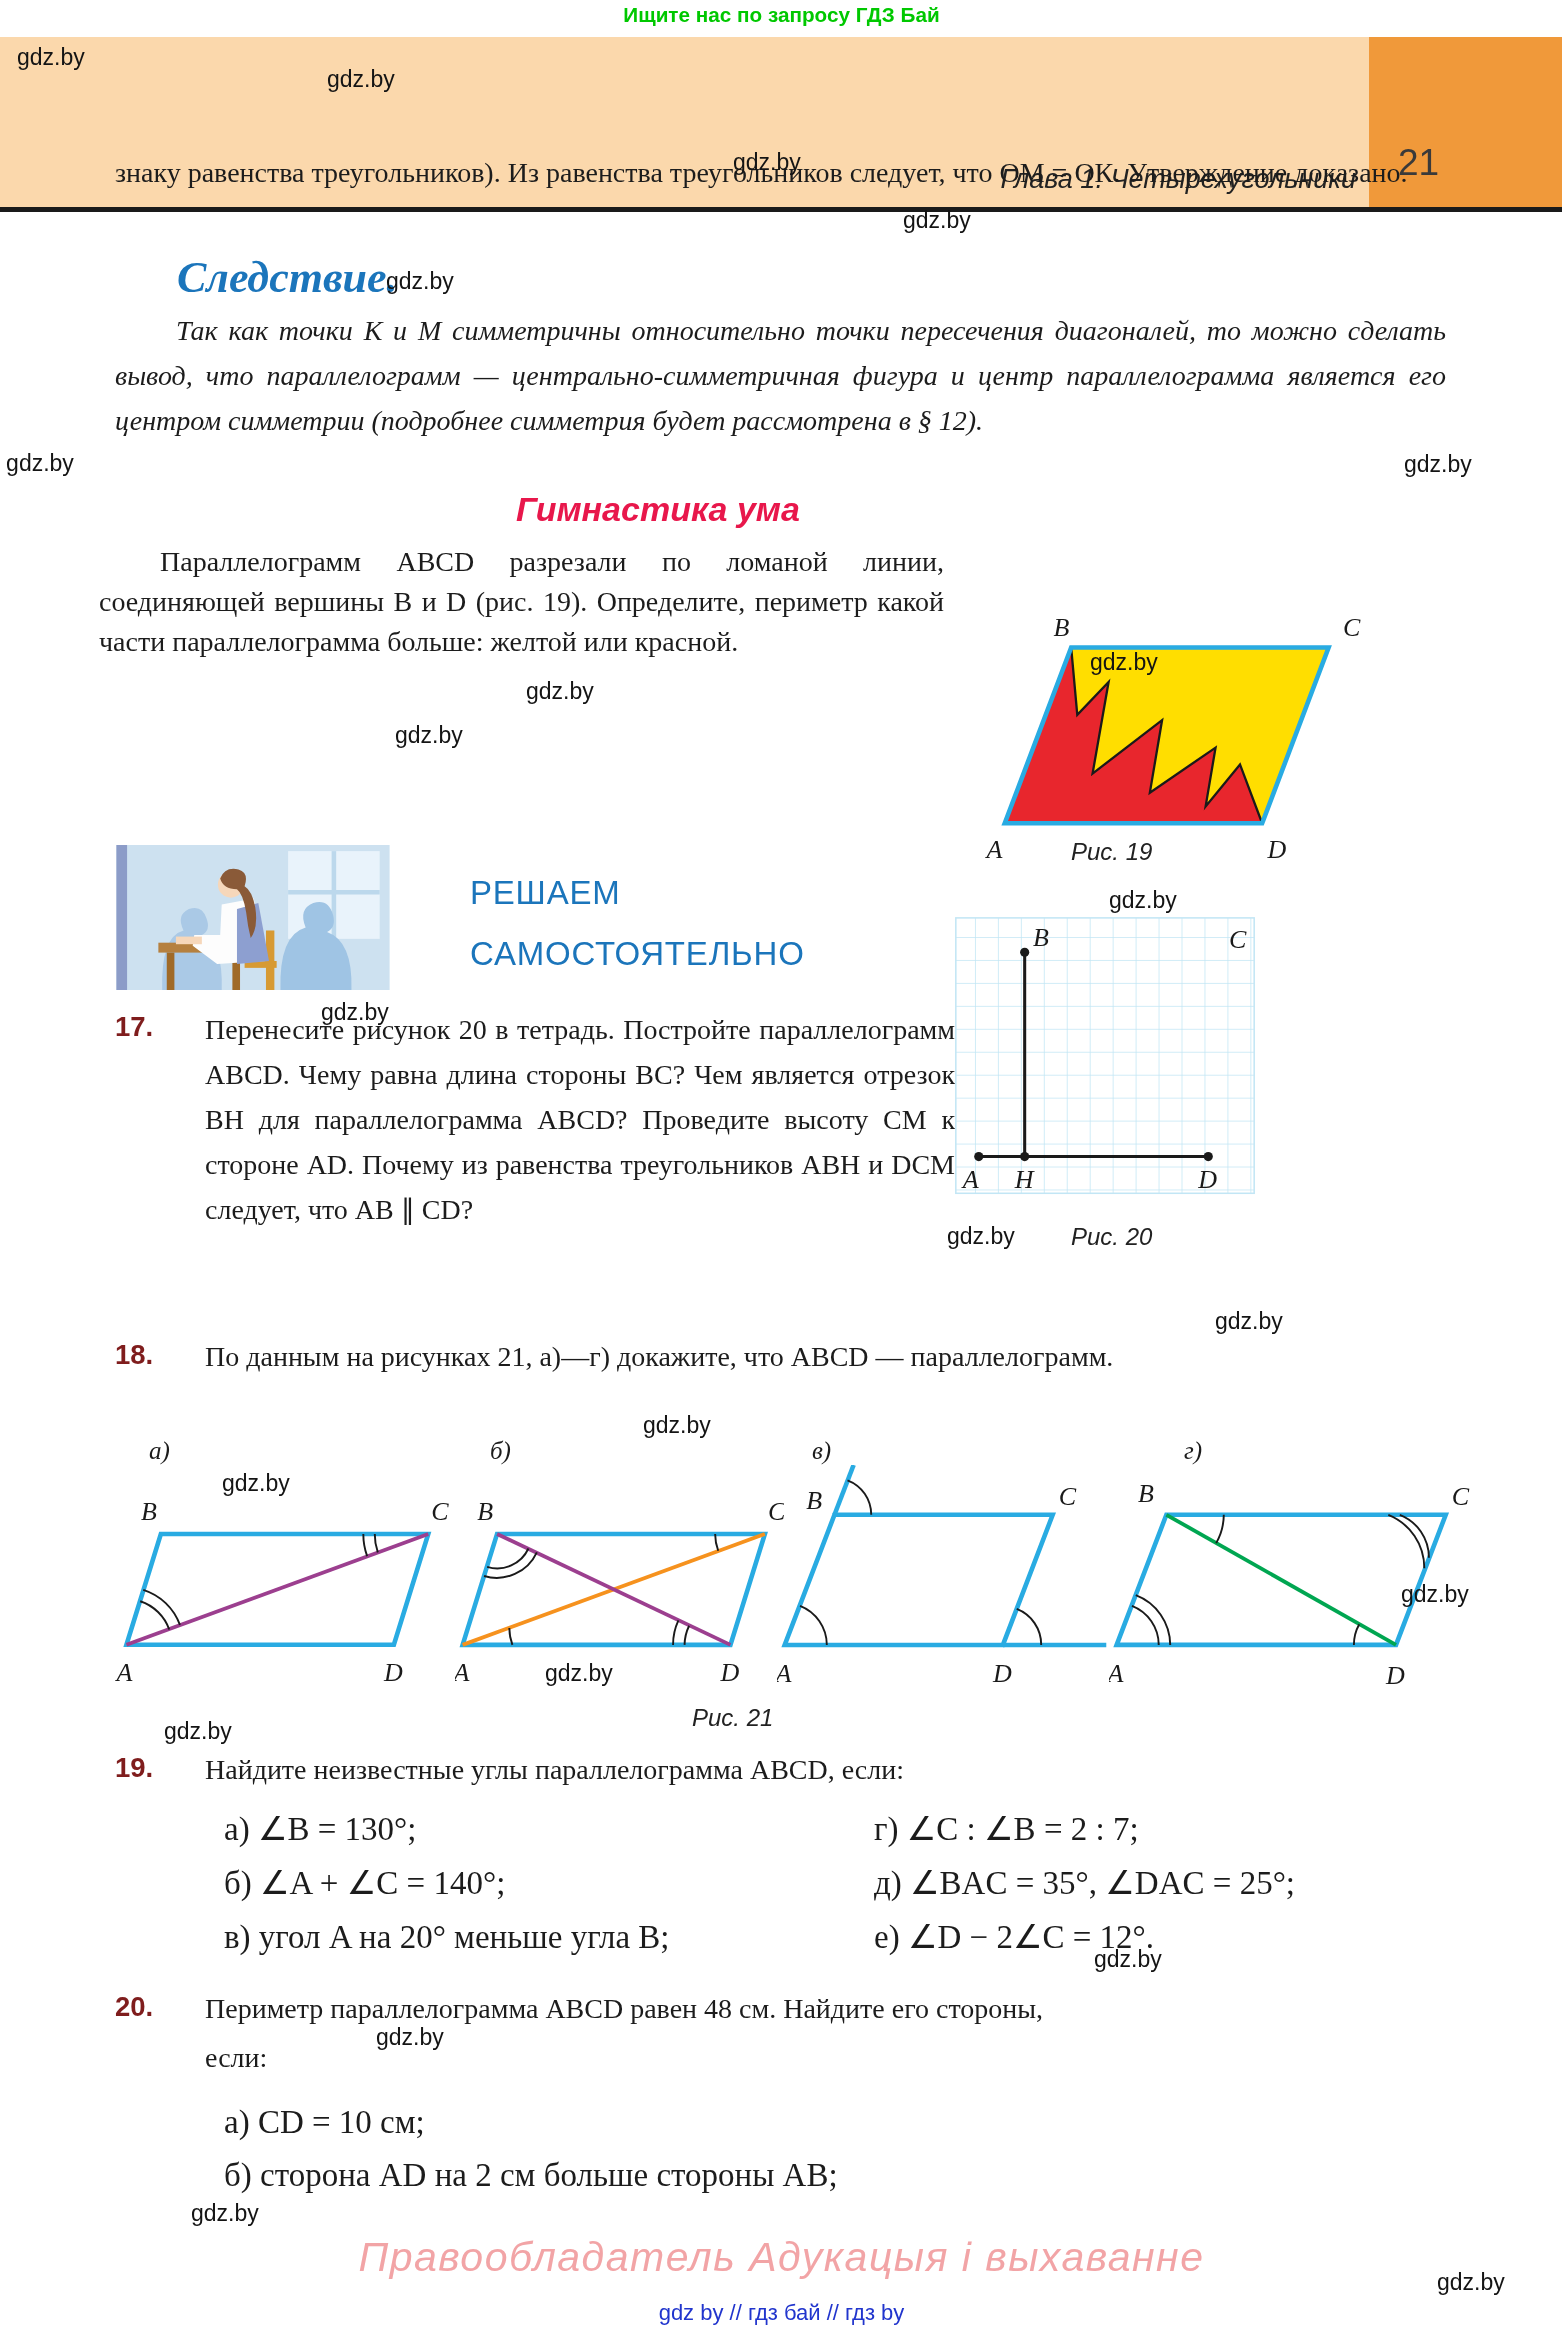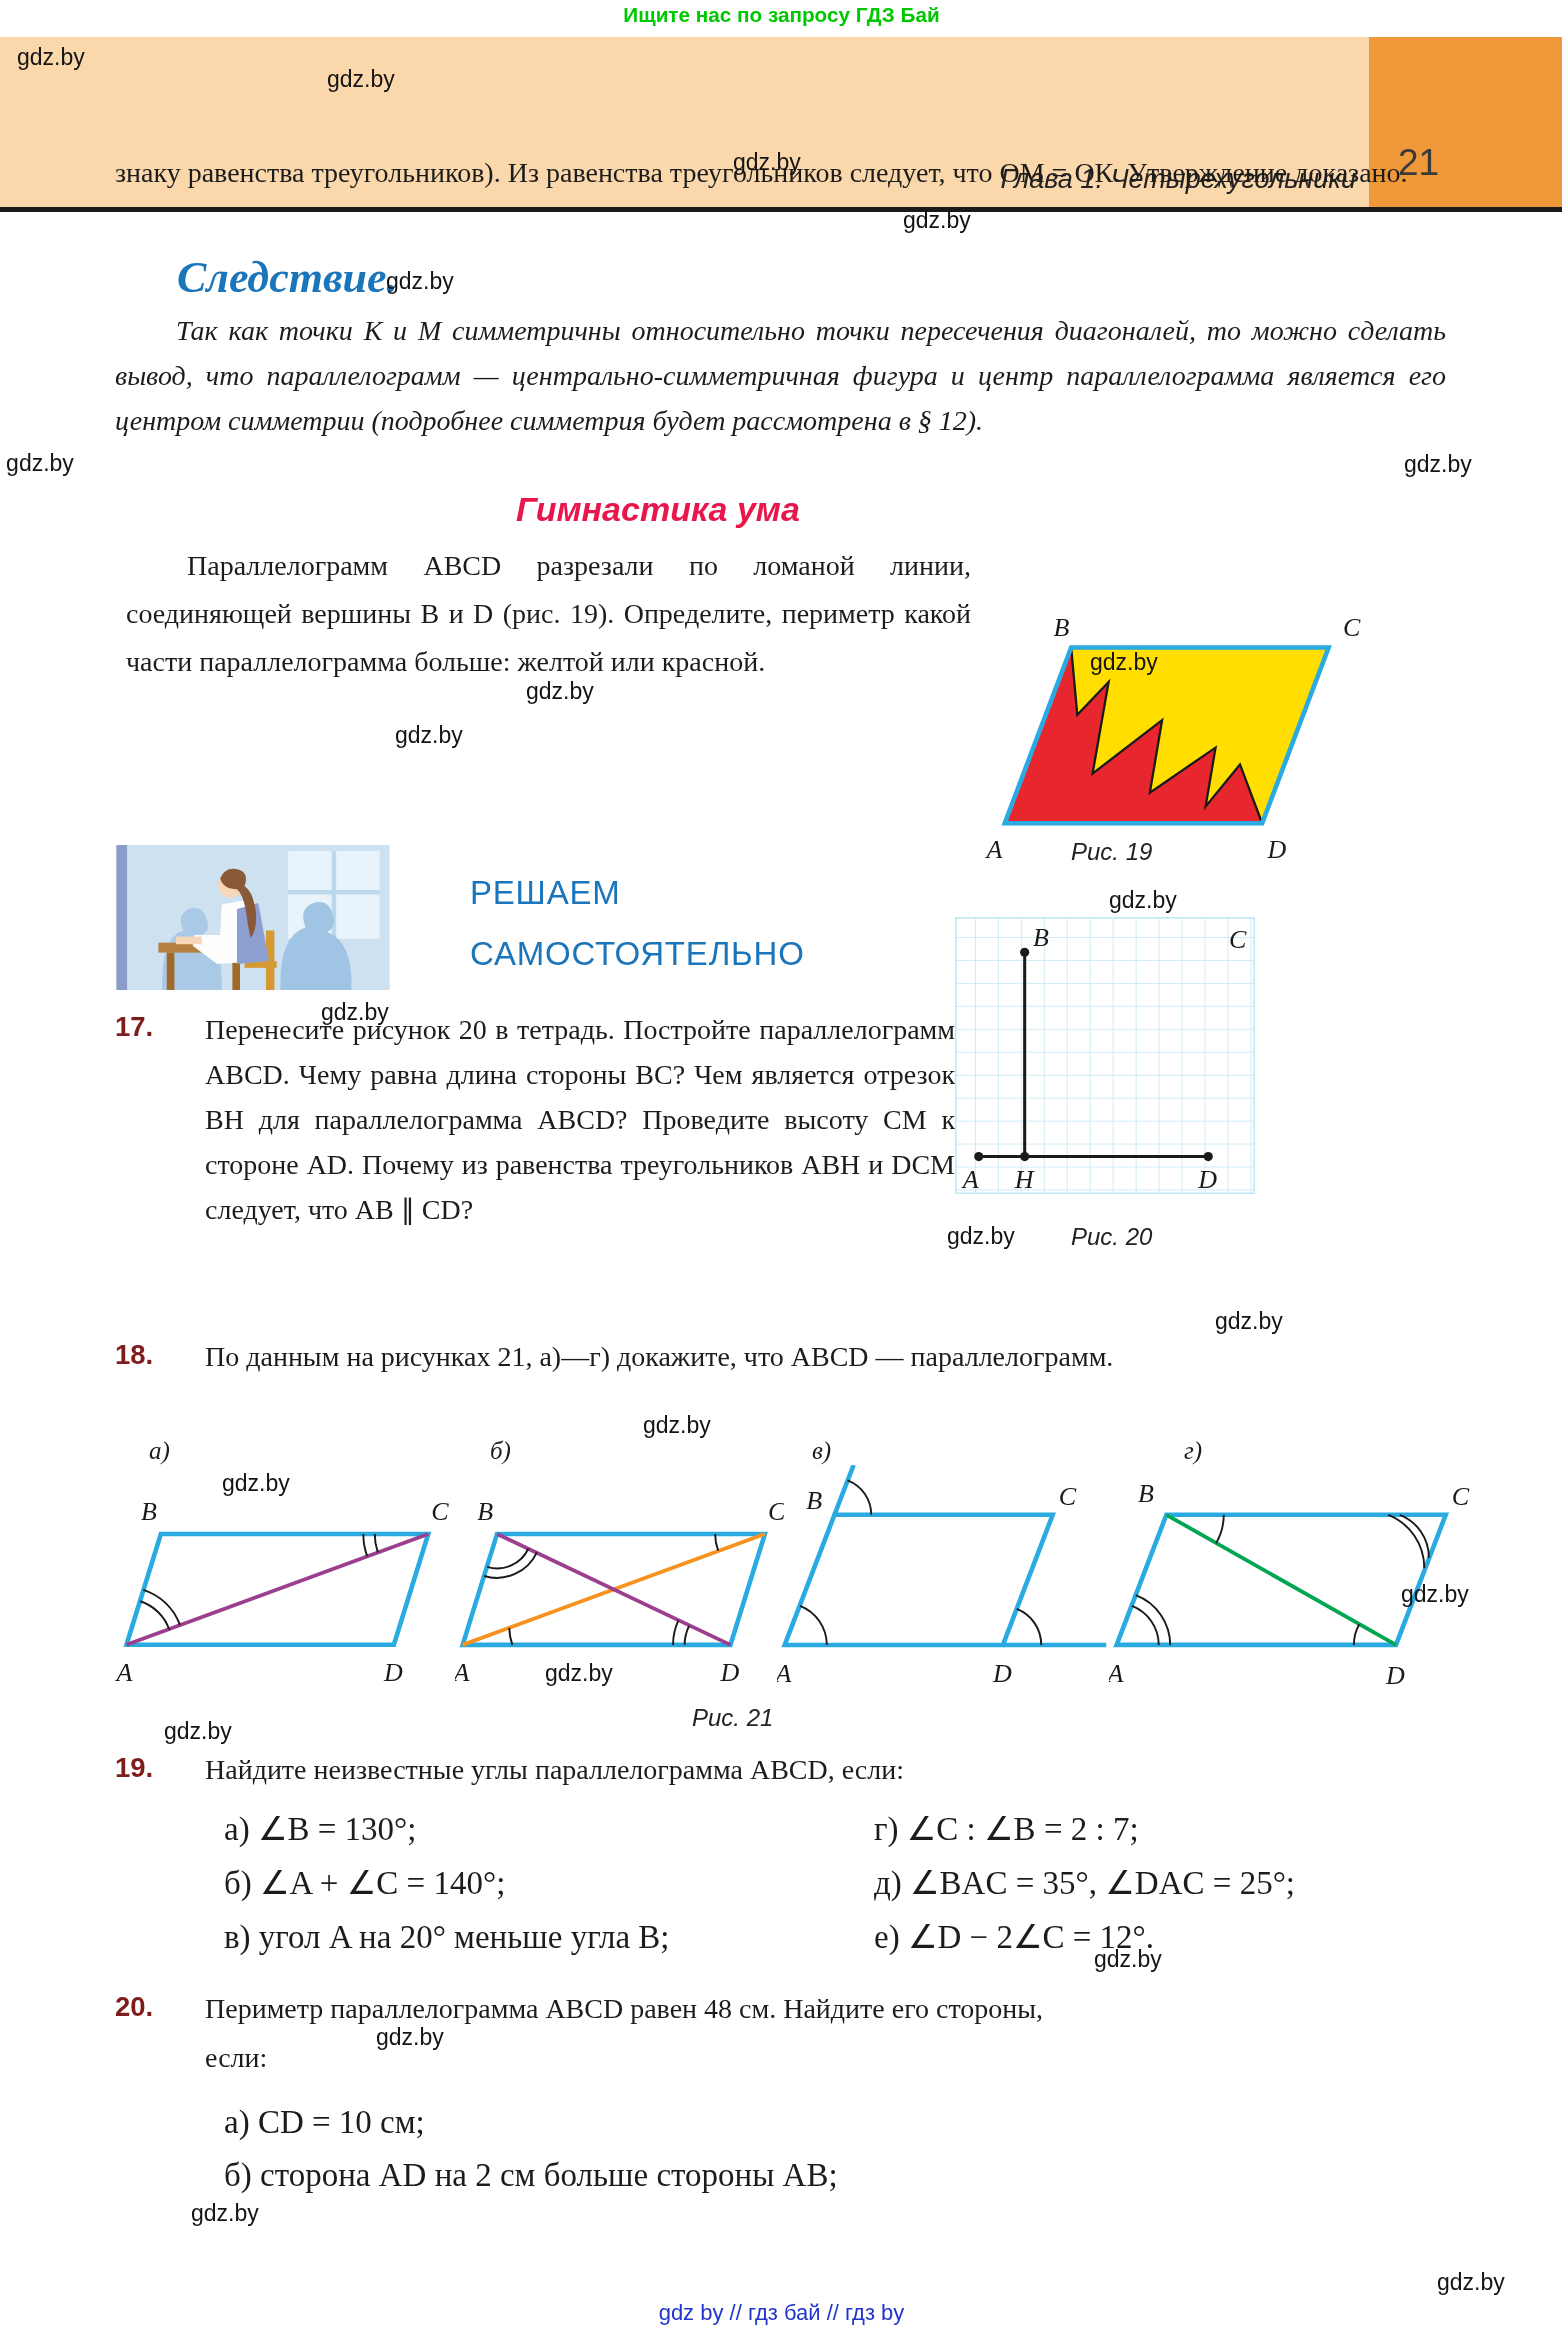--- a/index.html
+++ b/index.html
@@ -40,21 +40,21 @@
   <div class="abs pagenum">21</div>
   <div class="abs chapter">Глава 1. Четырехугольники</div>
   <div class="abs rule"></div>
 
   <div class="abs body-text" style="left:115px;top:150px;width:1331px;">знаку равенства треугольников). Из равенства треугольников следует, что ОМ = ОК. Утверждение доказано.</div>
 
   <div class="abs heading-blue" style="left:177px;top:252px;color:#1b75bb;">Следствие.</div>
   <div class="abs body-text" style="left:115px;top:308px;width:1331px;font-style:italic;text-indent:61px;">Так как точки К и М симметричны относительно точки пересечения диагоналей, то можно сделать вывод, что параллелограмм — центрально-симметричная фигура и центр параллелограмма является его центром симметрии (подробнее симметрия будет рассмотрена в § 12).</div>
 
   <div class="abs heading-red" style="left:398px;top:490px;width:520px;text-align:center;color:#e8174b;">Гимнастика ума</div>
-  <div class="abs body-text" style="left:126px;top:542px;width:845px;line-height:48px;text-indent:61px;">Параллелограмм ABCD разрезали по ломаной линии, соединяющей вершины B и D (рис. 19). Определите, периметр какой части параллелограмма больше: желтой или красной.</div>
+  <div class="abs body-text" style="left:99px;top:542px;width:845px;line-height:40px;text-indent:61px;">Параллелограмм ABCD разрезали по ломаной линии, соединяющей вершины B и D (рис. 19). Определите, периметр какой части параллелограмма больше: желтой или красной.</div>
 
   <svg class="abs" style="left:972px;top:604px;" width="536" height="275" viewBox="0 0 700 360">
     <polygon points="42,287 129,57 137,145 178,102 157,222 248,152 232,247 318,188 305,265 350,210 379,287" fill="#e8262d"></polygon>
     <polygon points="129,57 466,57 379,287 350,210 305,265 318,188 232,247 248,152 157,222 178,102 137,145" fill="#ffde00"></polygon>
     <path d="M129,57 L137,145 L178,102 L157,222 L248,152 L232,247 L318,188 L305,265 L350,210 L379,287" fill="none" stroke="#1a1a1a" stroke-width="3"></path>
     <polygon points="42,287 129,57 466,57 379,287" fill="none" stroke="#29abe2" stroke-width="6"></polygon>
     <text x="106" y="42">B</text>
     <text x="485" y="42">C</text>
     <text x="18" y="332">A</text>
     <text x="386" y="332">D</text>
@@ -184,20 +184,21 @@
   <div class="abs item" style="left:868px;top:1802px;">г) ∠C : ∠B = 2 : 7;</div>
   <div class="abs item" style="left:868px;top:1856px;text-align:right;">д) ∠BAC = 35°, ∠DAC = 25°;</div>
   <div class="abs item" style="left:868px;top:1910px;">е) ∠D − 2∠C = 12°.</div>
 
   <div class="abs pnum" style="left:115px;top:1991px;">20.</div>
   <div class="abs body-text" style="left:205px;top:1986px;width:1243px;text-align:left;">Периметр параллелограмма ABCD равен 48 см. Найдите его стороны,</div>
   <div class="abs body-text" style="left:205px;top:2035px;text-align:right;">если:</div>
   <div class="abs item" style="left:218px;top:2095px;">а) CD = 10 см;</div>
   <div class="abs item" style="left:218px;top:2148px;">б) сторона AD на 2 см больше стороны AB;</div>
 
+  <div class="abs footer-pink" style="top:2234px;color:#f2a4a6;">Правообладатель Адукацыя і выхаванне</div>
   <div class="abs footer-links" style="top:2300px;color:#2135cd;">gdz by // гдз бай // гдз by</div>
 
 <span class="wm" style="left: 17px; top: 44px;">gdz.by</span>
     <span class="wm" style="left: 327px; top: 66px;">gdz.by</span>
     <span class="wm" style="left: 733px; top: 149px;">gdz.by</span>
     <span class="wm" style="left: 903px; top: 207px;">gdz.by</span>
     <span class="wm" style="left: 386px; top: 268px;">gdz.by</span>
     <span class="wm" style="left: 6.1px; top: 450px;">gdz.by</span>
     <span class="wm" style="left: 1404px; top: 451px;">gdz.by</span>
     <span class="wm" style="left: 526px; top: 678px;">gdz.by</span>

